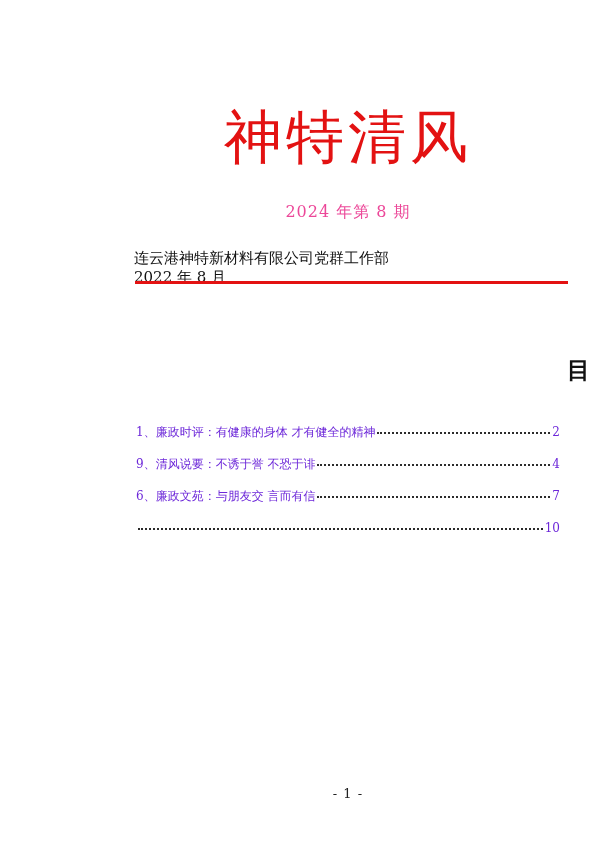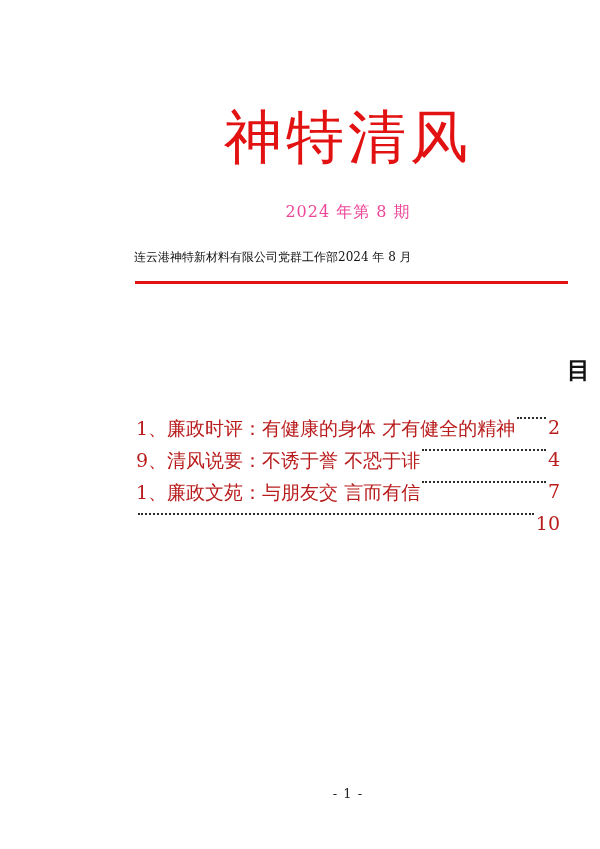--- a/index.html
+++ b/index.html
@@ -40,24 +40,25 @@
     letter-spacing: 1px;
     color: #ec4899;
     white-space: pre;
   }
   .pub-row {
     position: absolute;
     top: 249px;
     left: 86px;
     right: 80px;
     display: flex;
-    justify-content: flex-start;
+    justify-content: flex-end;
     align-items: baseline;
-    font-size: 12px;
+    font-size: 15px;
     color: #111;
+    flex-direction: column;
   }
   .red-rule {
     position: absolute;
     top: 281px;
     left: 87px;
     right: 80px;
     height: 3px;
     background: #e31212;
   }
   .toc-heading {
@@ -73,23 +74,24 @@
     white-space: pre;
   }
   .toc-list {
     position: absolute;
     top: 416px;
     left: 88px;
     right: 88px;
   }
   .toc-row {
     display: flex;
+    align-items: center;
     height: 32px;
-    font-size: 19px;
-    color: #b91c1c;
+    font-size: 12px;
+    color: #6d28d9;
   }
   .toc-label {
     white-space: pre;
     flex: 0 0 auto;
   }
   .leader {
     flex: 1 1 auto;
     height: 0;
     border-bottom: 2px dotted #2b2b2b;
     margin: 0 2px;
@@ -116,21 +118,21 @@
 <body>
 
 <div class="page">
 
   <div class="masthead-title">神特清风</div>
 
   <div class="issue-line">2024 年第 8 期</div>
 
   <div class="pub-row">
     <span>连云港神特新材料有限公司党群工作部</span>
-    <span>2024 年 8 月</span>
+    <span>2022 年 8 月</span>
   </div>
 
   <div class="red-rule"></div>
 
   <div class="toc-heading">目　录</div>
 
   <div class="toc-list">
 
     <div class="toc-row">
       <span class="toc-label">1、廉政时评：有健康的身体 才有健全的精神</span>
@@ -138,21 +140,21 @@
       <span class="toc-page">2</span>
     </div>
 
     <div class="toc-row">
       <span class="toc-label">9、清风说要：不诱于誉 不恐于诽</span>
       <span class="leader"></span>
       <span class="toc-page">4</span>
     </div>
 
     <div class="toc-row">
-      <span class="toc-label">1、廉政文苑：与朋友交 言而有信</span>
+      <span class="toc-label">6、廉政文苑：与朋友交 言而有信</span>
       <span class="leader"></span>
       <span class="toc-page">7</span>
     </div>
 
     <div class="toc-row">
       <span class="leader"></span>
       <span class="toc-page">10</span>
     </div>
 
   </div>

